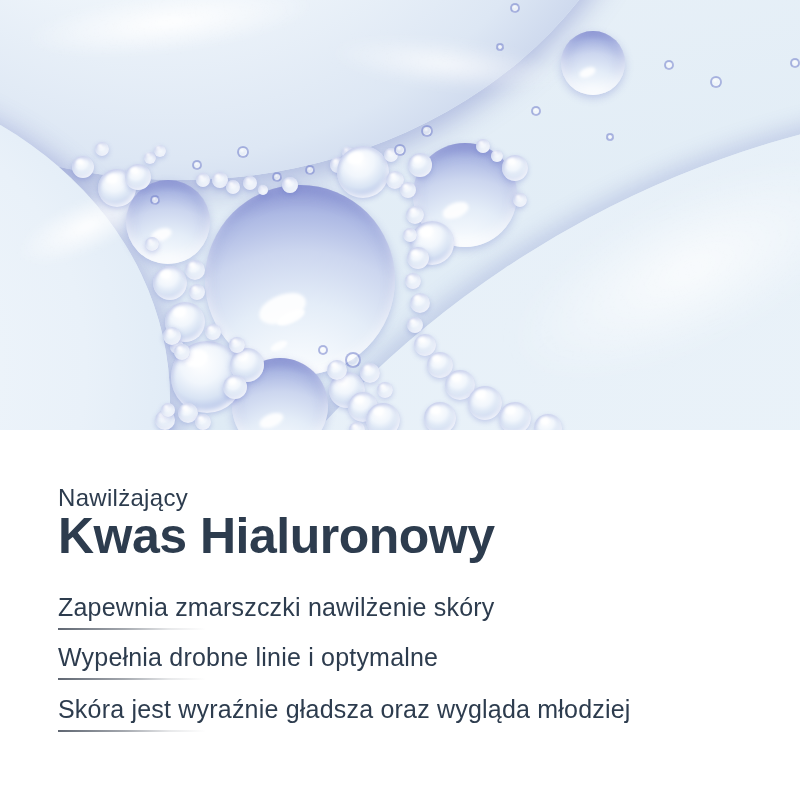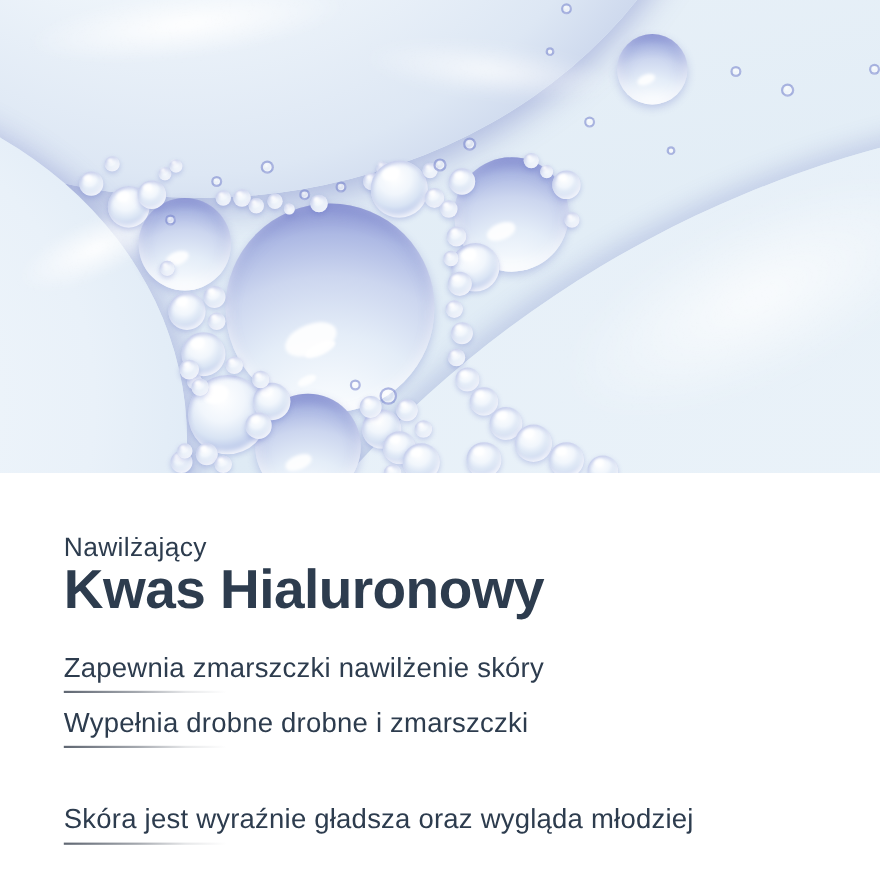--- a/index.html
+++ b/index.html
@@ -76,21 +76,21 @@
   .eyebrow{position:absolute;left:56px;top:54px;font-size:24px;font-weight:500;
       color:var(--heading,#2d3c4e);letter-spacing:.3px;}
   .title{position:absolute;left:56px;top:80px;margin:0;font-size:50px;font-weight:800;
       color:var(--heading,#2d3c4e);letter-spacing:-0.5px;line-height:1.05;}
   .benefit{position:absolute;left:56px;}
   .benefit-text{font-size:25px;font-weight:500;color:var(--body-text,#2d3c4e);
       letter-spacing:.2px;line-height:1.3;}
   .benefit-divider{width:148px;height:2px;margin-top:4px;
       background:linear-gradient(90deg, rgba(55,64,78,.8) 0%, rgba(55,64,78,.45) 45%,
       rgba(55,64,78,.12) 75%, rgba(55,64,78,0) 100%);}
-  .bf1{top:161px;} .bf2{top:211px;} .bf3{top:263px;margin-top:36px;}
+  .bf1{top:161px;} .bf2{top:211px;} .bf3{top:263px;}
 </style>
 </head>
 <body>
 
 <div class="canvas">
 
   <div class="hero" aria-label="macro photo of blue water and oil bubbles">
     <div class="bigb right-bubble"></div>
     <div class="bigb corner-arc"></div>
     <div class="gloss g5"></div>
@@ -190,21 +190,21 @@
 
   <div class="content">
     <div class="eyebrow">Nawilżający</div>
     <h1 class="title">Kwas Hialuronowy</h1>
 
     <div class="benefit bf1">
       <div class="benefit-text">Zapewnia zmarszczki nawilżenie skóry</div>
       <div class="benefit-divider"></div>
     </div>
     <div class="benefit bf2">
-      <div class="benefit-text">Wypełnia drobne drobne i zmarszczki</div>
+      <div class="benefit-text">Wypełnia drobne linie i optymalne</div>
       <div class="benefit-divider"></div>
     </div>
     <div class="benefit bf3">
       <div class="benefit-text">Skóra jest wyraźnie gładsza oraz wygląda młodziej</div>
       <div class="benefit-divider"></div>
     </div>
   </div>
 </div>
 
 </body></html>

